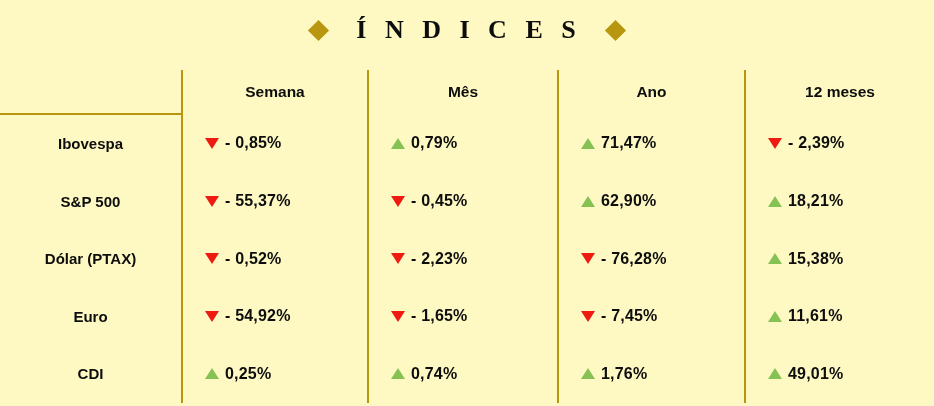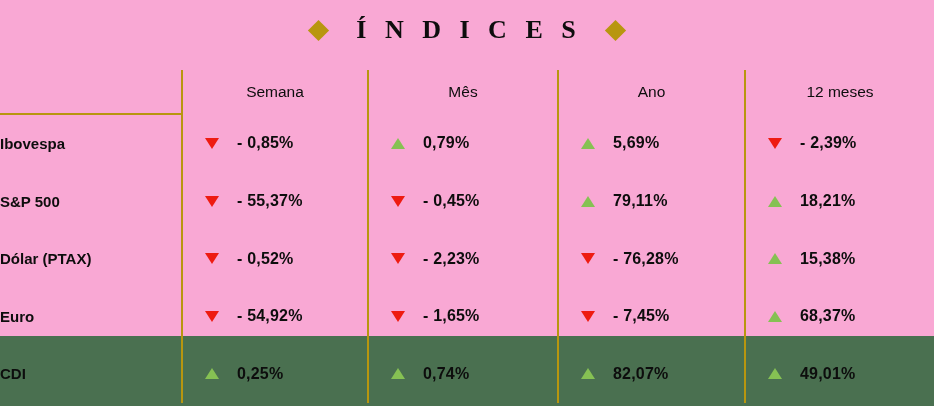--- a/index.html
+++ b/index.html
@@ -10,22 +10,22 @@
     width: 934px;
     height: 406px;
     background: #4a7050;
     font-family: "Liberation Sans", sans-serif;
     overflow: hidden;
   }
 
   .panel {
     position: relative;
     width: 934px;
-    height: 336px;
-    background: #f9a8d4;
+    height: 406px;
+    background: #fef9c3;
     box-sizing: border-box;
   }
 
   
   .title-bar {
     position: absolute;
     top: 8px;
     left: 0;
     width: 934px;
     height: 44px;
@@ -70,21 +70,21 @@
   .tbl th, .tbl td {
     padding: 0;
     margin: 0;
     border: 0;
   }
 
   thead th {
     height: 43px;
     color: #0d0d0d;
     font-size: 15.5px;
-    font-weight: normal;
+    font-weight: bold;
     text-align: center;
     vertical-align: middle;
     border-bottom: 2px solid #b8960f;
   }
   thead th.h-label {
     border-bottom: 2px solid #b8960f;
   }
   thead th.divider,
   tbody td.divider {
     border-left: 2px solid #b8960f;
@@ -93,32 +93,32 @@
   tbody td {
     height: 57.5px;
     vertical-align: middle;
     border-bottom: 2px solid #b8960f;
   }
   tbody tr:last-child td {
     border-bottom: 0;
   }
 
   .row-label {
-    text-align: left;
+    text-align: center;
     color: #0d0d0d;
     font-size: 15px;
     font-weight: bold;
   }
 
   .cell-inner {
     display: flex;
     align-items: center;
     justify-content: flex-start;
     padding-left: 22px;
-    gap: 18px;
+    gap: 6px;
   }
 
   .arrow {
     width: 0;
     height: 0;
     flex: 0 0 auto;
   }
   .arrow.up {
     border-left: 7px solid transparent;
     border-right: 7px solid transparent;
@@ -178,21 +178,21 @@
         </td>
         <td class="divider">
           <div class="cell-inner">
             <span class="arrow up"></span>
             <span class="val">0,79%</span>
           </div>
         </td>
         <td class="divider">
           <div class="cell-inner">
             <span class="arrow up"></span>
-            <span class="val">5,69%</span>
+            <span class="val">71,47%</span>
           </div>
         </td>
         <td class="divider">
           <div class="cell-inner">
             <span class="arrow down"></span>
             <span class="val">- 2,39%</span>
           </div>
         </td>
       </tr>
 
@@ -206,21 +206,21 @@
         </td>
         <td class="divider">
           <div class="cell-inner">
             <span class="arrow down"></span>
             <span class="val">- 0,45%</span>
           </div>
         </td>
         <td class="divider">
           <div class="cell-inner">
             <span class="arrow up"></span>
-            <span class="val">79,11%</span>
+            <span class="val">62,90%</span>
           </div>
         </td>
         <td class="divider">
           <div class="cell-inner">
             <span class="arrow up"></span>
             <span class="val">18,21%</span>
           </div>
         </td>
       </tr>
 
@@ -268,21 +268,21 @@
         </td>
         <td class="divider">
           <div class="cell-inner">
             <span class="arrow down"></span>
             <span class="val">- 7,45%</span>
           </div>
         </td>
         <td class="divider">
           <div class="cell-inner">
             <span class="arrow up"></span>
-            <span class="val">68,37%</span>
+            <span class="val">11,61%</span>
           </div>
         </td>
       </tr>
 
       <tr>
         <td class="row-label">CDI</td>
         <td class="divider">
           <div class="cell-inner">
             <span class="arrow up"></span>
             <span class="val">0,25%</span>
@@ -290,21 +290,21 @@
         </td>
         <td class="divider">
           <div class="cell-inner">
             <span class="arrow up"></span>
             <span class="val">0,74%</span>
           </div>
         </td>
         <td class="divider">
           <div class="cell-inner">
             <span class="arrow up"></span>
-            <span class="val">82,07%</span>
+            <span class="val">1,76%</span>
           </div>
         </td>
         <td class="divider">
           <div class="cell-inner">
             <span class="arrow up"></span>
             <span class="val">49,01%</span>
           </div>
         </td>
       </tr>
 

